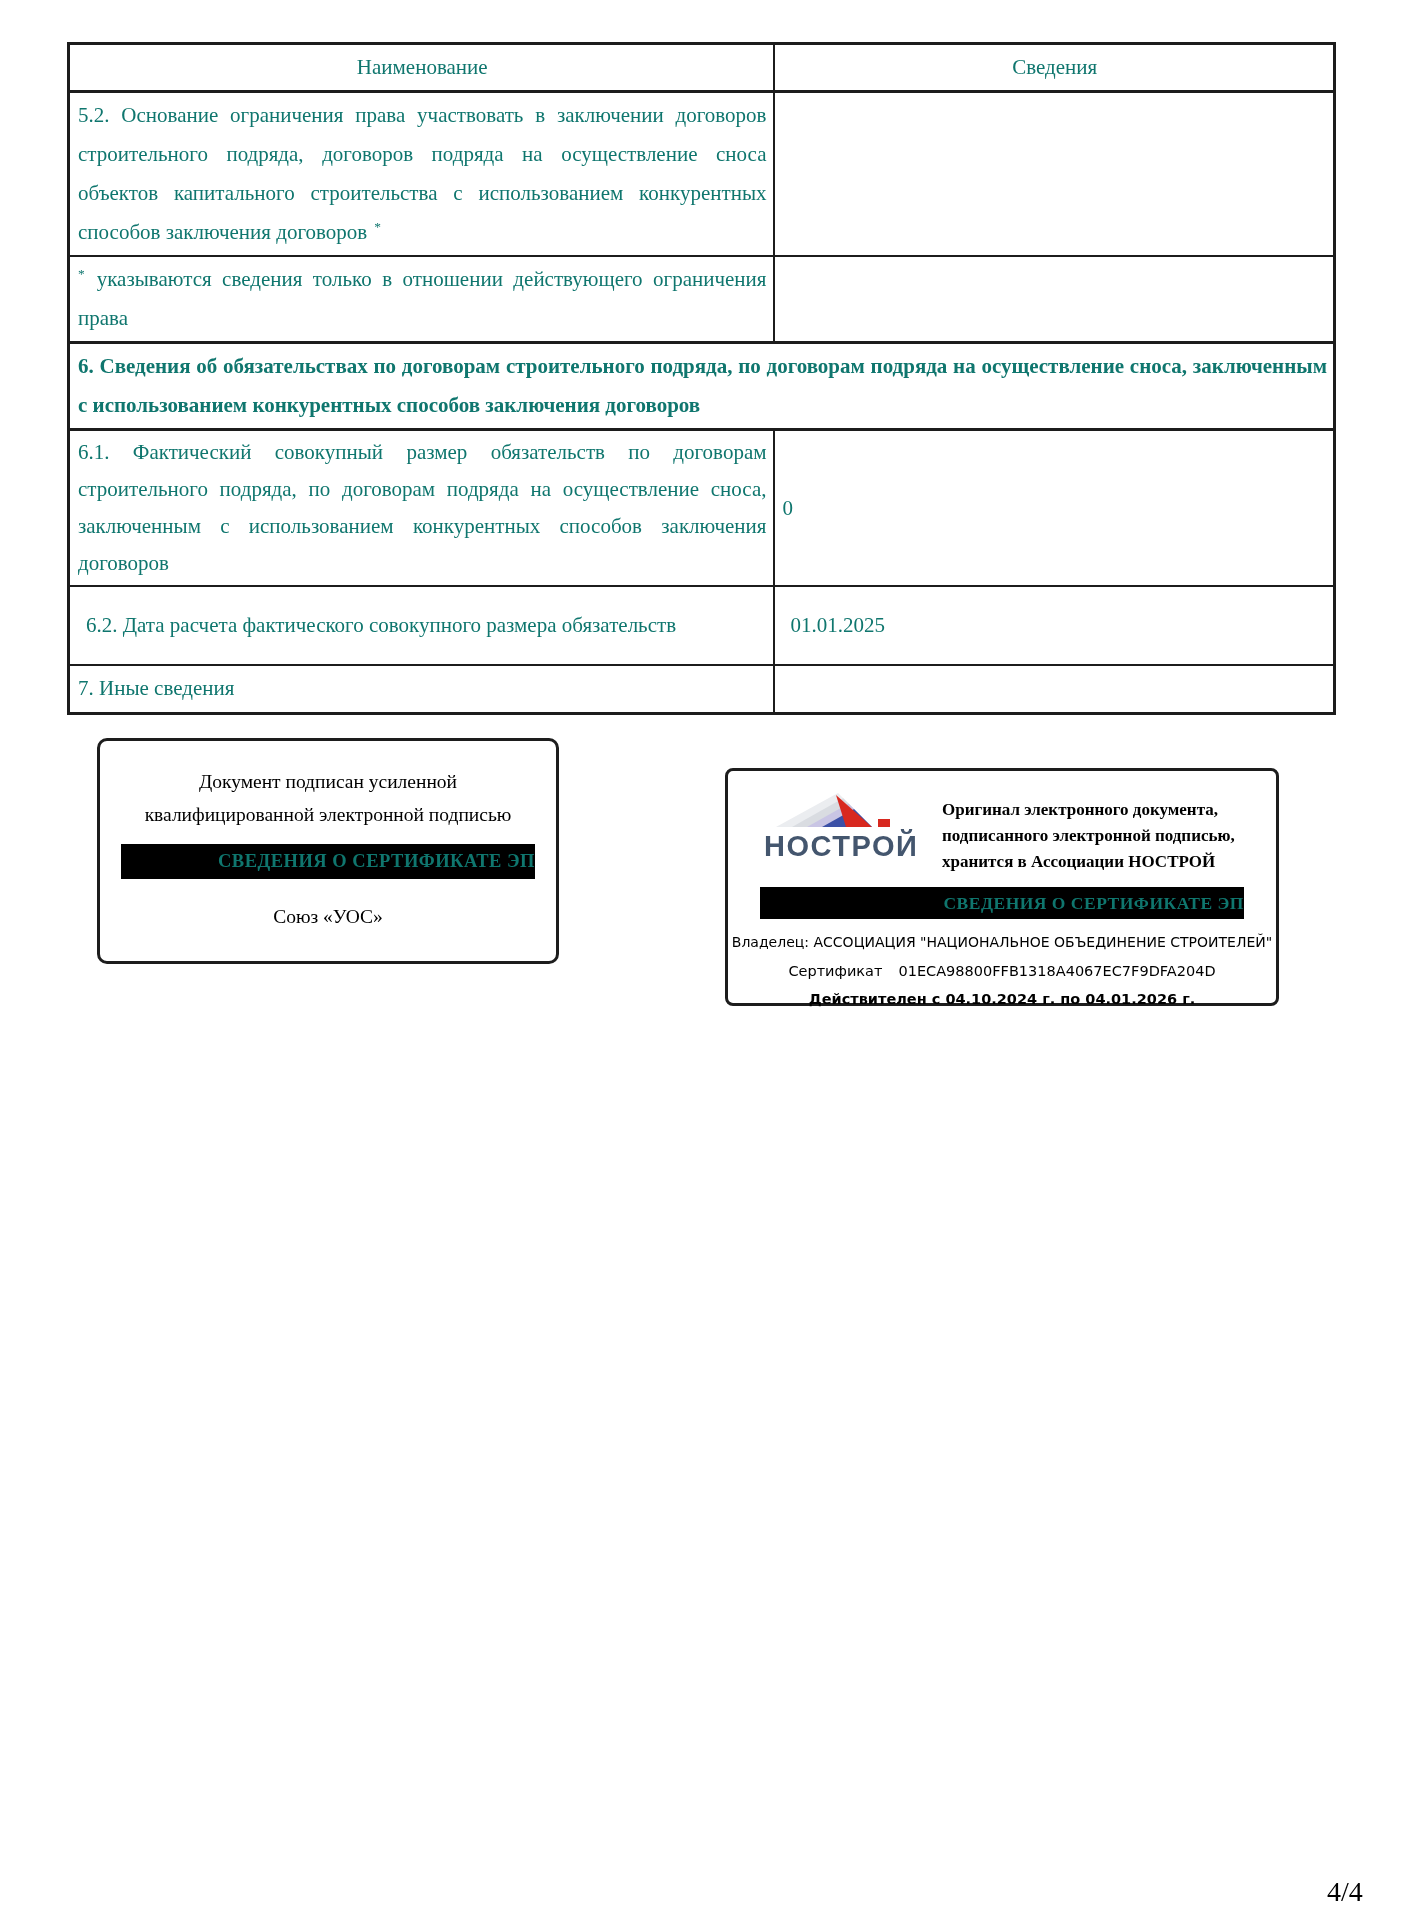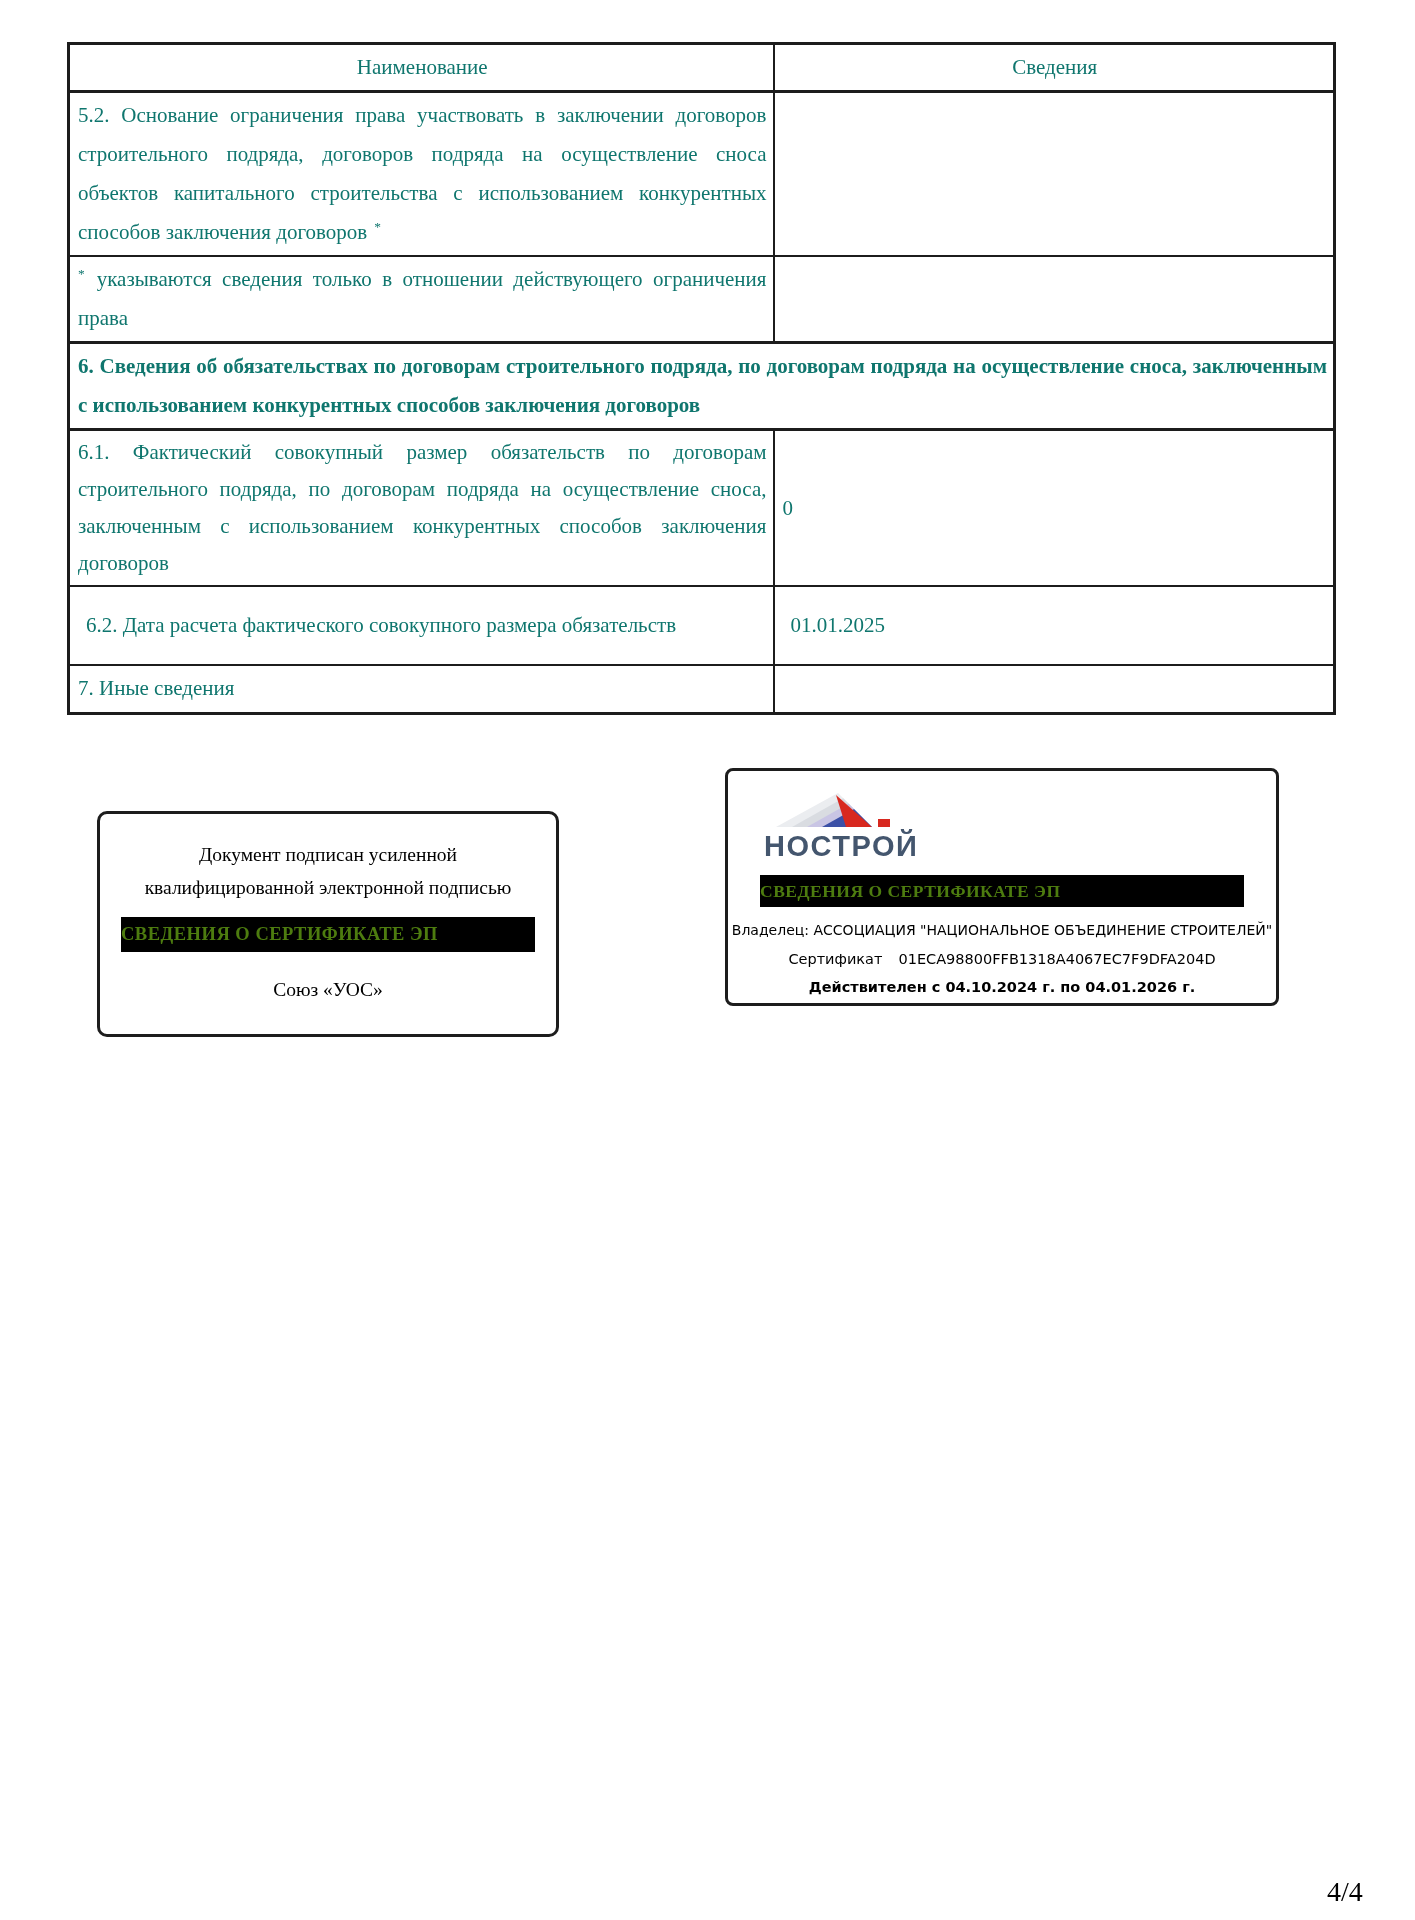--- a/index.html
+++ b/index.html
@@ -32,28 +32,28 @@
   .row-61 td  { height:146px; }
   .row-61 .name-cell { line-height:37px; }
   .row-62 td  { height:79px;padding-left:16px; }
   .row-7 td   { height:48px; }
   .sup-mark { font-size:64%; vertical-align:super; line-height:0; }
   .sup-after { margin-left:7px; }
   .sup-lead  { margin-right:12px; }
 
   
   .stamp-left {
-    position:absolute; left:97px; top:811px; width:462px; height:226px;
+    position:absolute; left:97px; top:738px; width:462px; height:226px;
     border:3px solid #1d1d1d; border-radius:10px; background:#fff;
     text-align:center; font-family:"Liberation Serif", serif;
   }
   .stamp-left .sl-title { margin:24px 28px 0; font-size:19.5px; line-height:33px; }
   .stamp-bar {
-    background:#000; color:#4d7c0f; font-weight:bold; letter-spacing:0.5px;
-    font-family:"Liberation Serif", serif; text-align:left;
+    background:#000; color:#0f766e; font-weight:bold; letter-spacing:0.5px;
+    font-family:"Liberation Serif", serif; text-align:right;
   }
   .stamp-left .stamp-bar { margin:13px 21px 0; font-size:18.5px; line-height:35px; }
   .stamp-left .sl-owner { margin-top:27px; font-size:19.5px; }
 
   
   .stamp-right {
     position:absolute; left:725px; top:768px; width:554px; height:238px;
     border:3px solid #1d1d1d; border-radius:8px; background:#fff;
   }
   .rs-head { display:flex; align-items:flex-start; padding:20px 20px 0 36px; }
@@ -141,20 +141,21 @@
             <rect x="0" y="0" width="140" height="36" fill="#ebedf0"></rect>
             <polygon points="20,36 84,0 140,0 140,36" fill="#d9dce1"></polygon>
             <polygon points="35,36 99,0 140,0 140,36" fill="#c9c5e4"></polygon>
             <polygon points="50,36 114,0 140,0 140,36" fill="#3c50a6"></polygon>
             <polygon points="64,4 100,36 74,36" fill="#d8281f"></polygon>
           </g>
           <rect x="106" y="28" width="12" height="8" fill="#d8281f"></rect>
         </svg>
         <div class="rs-brand">НОСТРОЙ</div>
       </div>
+      <div class="rs-note">Оригинал электронного документа, подписанного электронной подписью, хранится в Ассоциации НОСТРОЙ</div>
     </div>
     <div class="stamp-bar">СВЕДЕНИЯ О СЕРТИФИКАТЕ ЭП</div>
     <div class="rs-owner">Владелец: АССОЦИАЦИЯ "НАЦИОНАЛЬНОЕ ОБЪЕДИНЕНИЕ СТРОИТЕЛЕЙ"</div>
     <div class="rs-cert">
       <span class="rs-cert-label">Сертификат</span><span>01ECA98800FFB1318A4067EC7F9DFA204D</span>
     </div>
     <div class="rs-validity">Действителен с 04.10.2024 г. по 04.01.2026 г.</div>
   </div>
 
   <div class="page-number">4/4</div>

